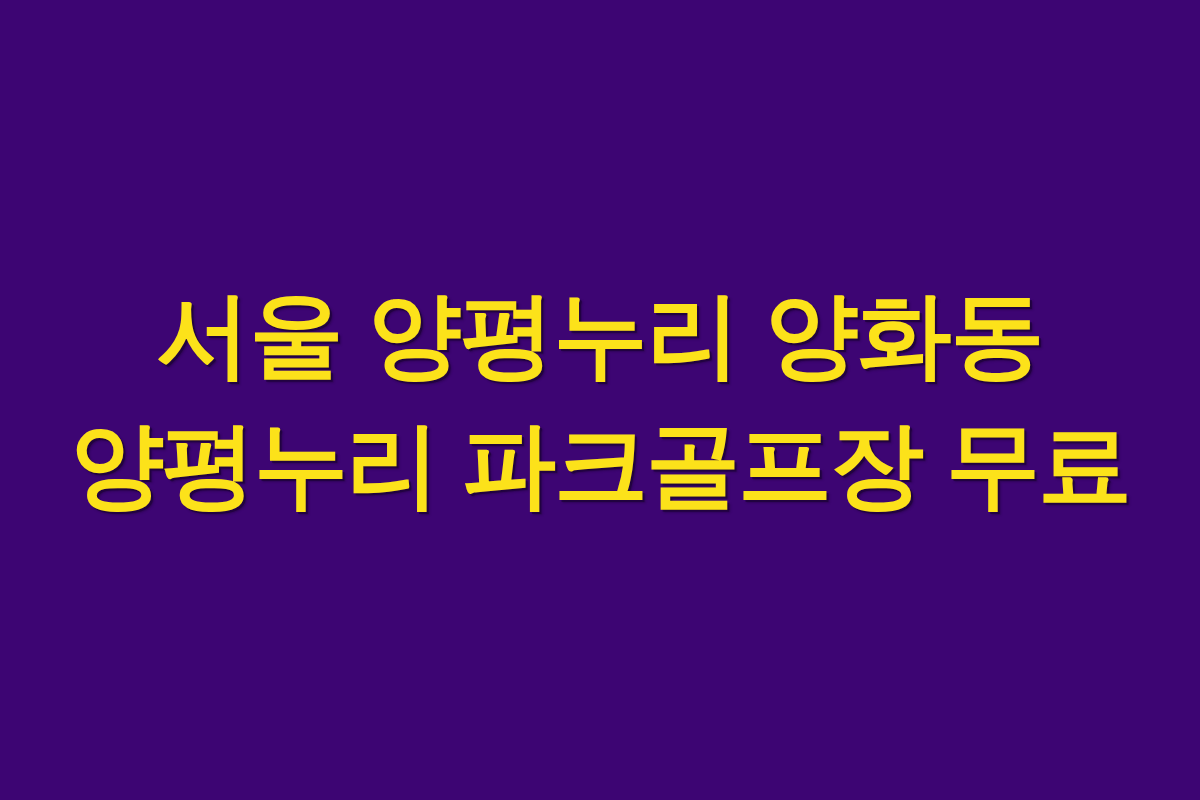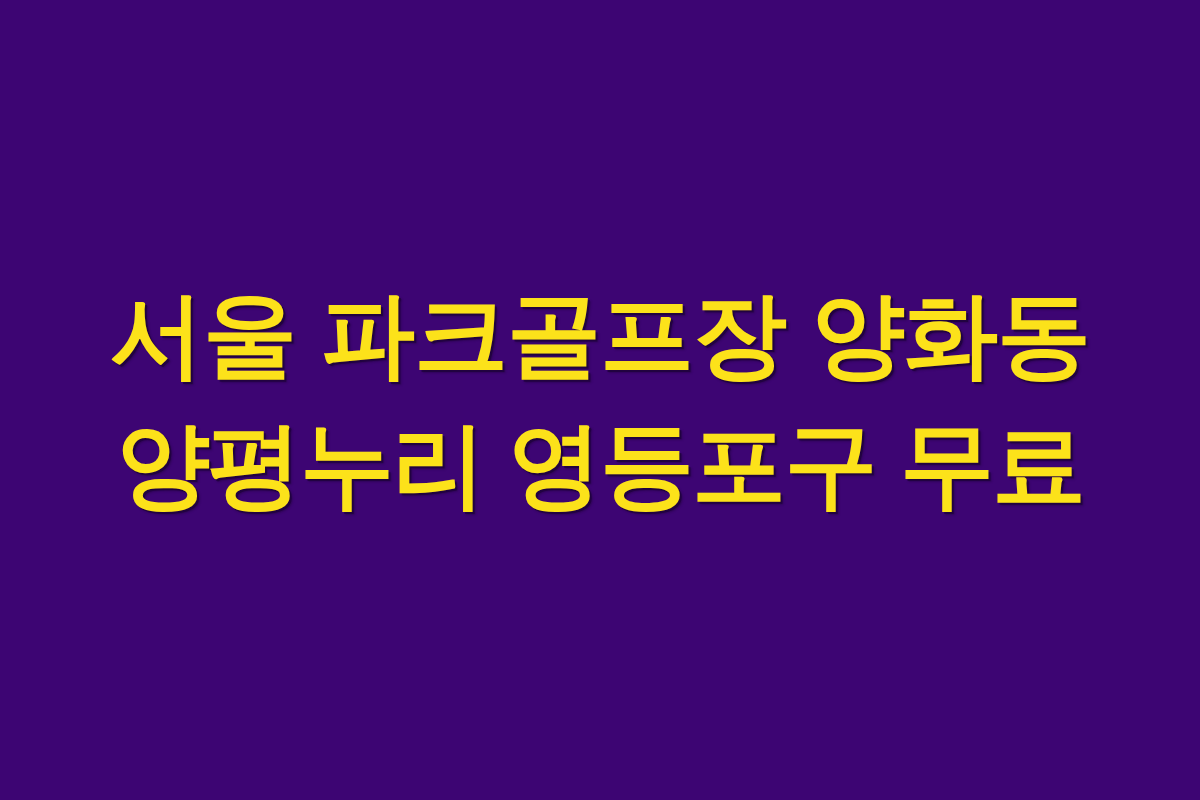--- a/index.html
+++ b/index.html
@@ -60,20 +60,20 @@
   .title-line.line-2 { font-size: 94px; letter-spacing: -2px; }
   .title-line.line-3 { font-size: 94px; }
 </style>
 </head>
 <body>
 
 <div class="title-card">
 
   <div class="title-block">
 
-    <span class="title-line line-1">서울 파크골프장 양화동</span>
+    <span class="title-line line-1">서울 양평누리 양화동</span>
 
-    <span class="title-line line-2">양평누리 영등포구 무료</span>
+    <span class="title-line line-2">양평누리 파크골프장 무료</span>
 
 
   </div>
 
 </div>
 
 </body></html>

